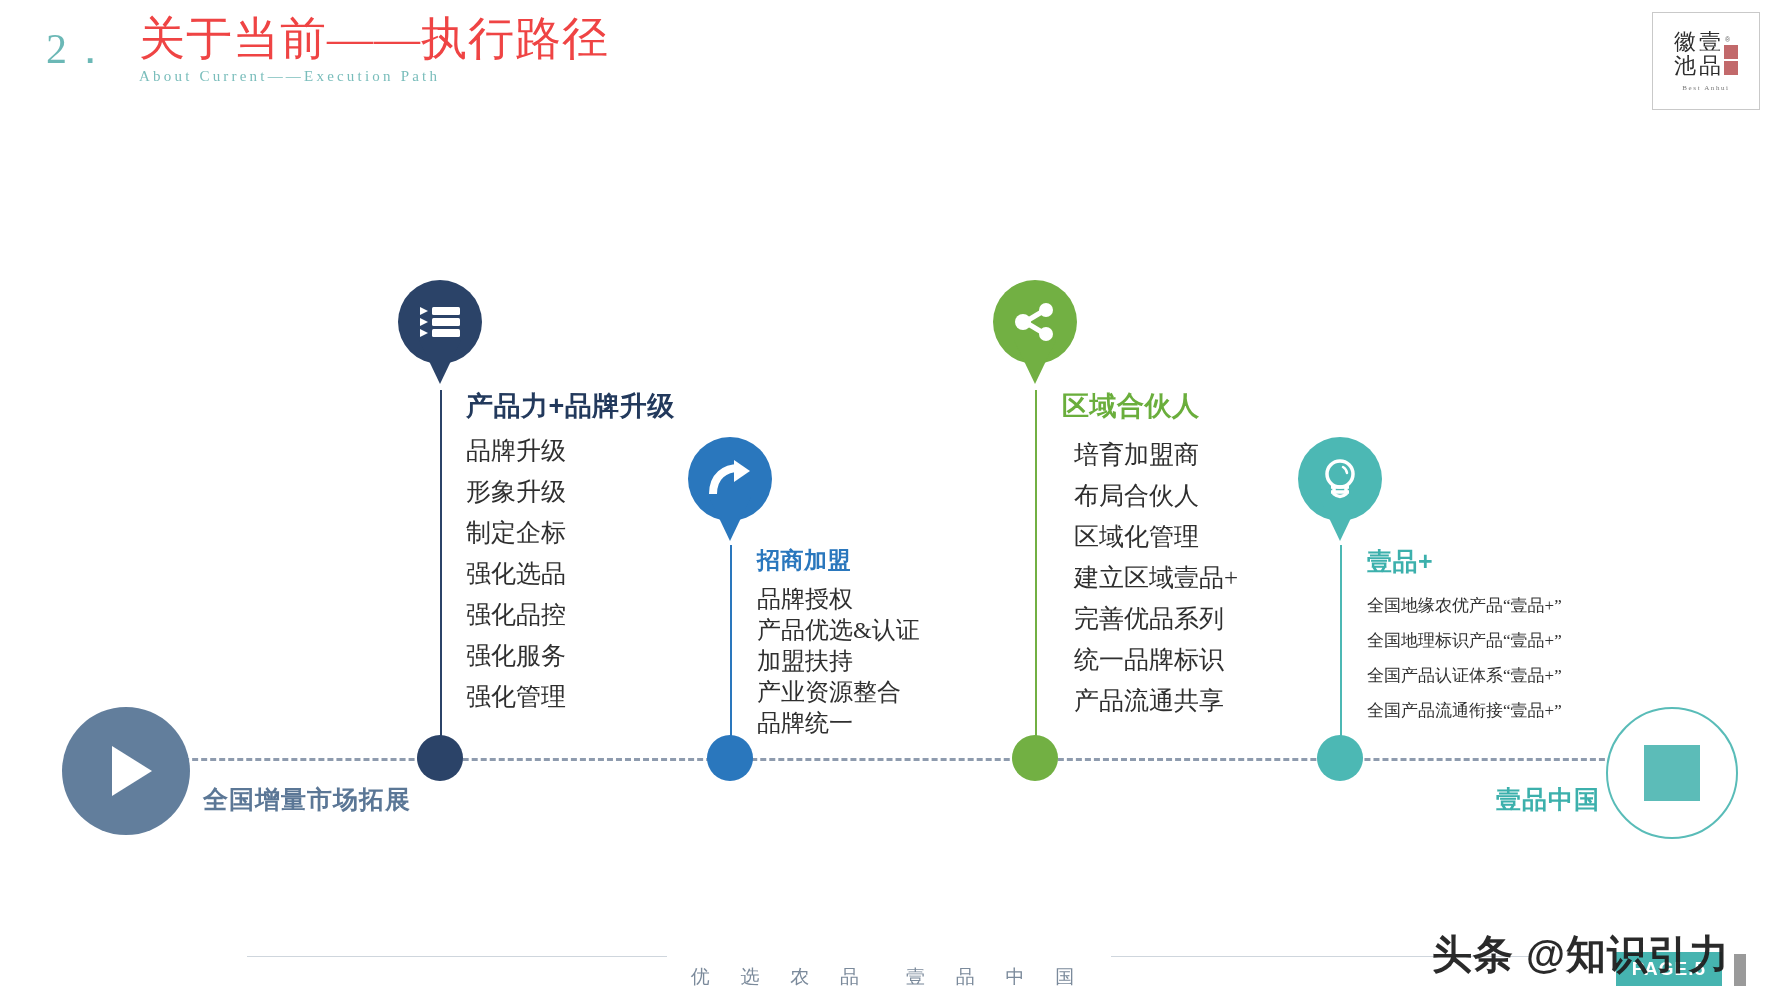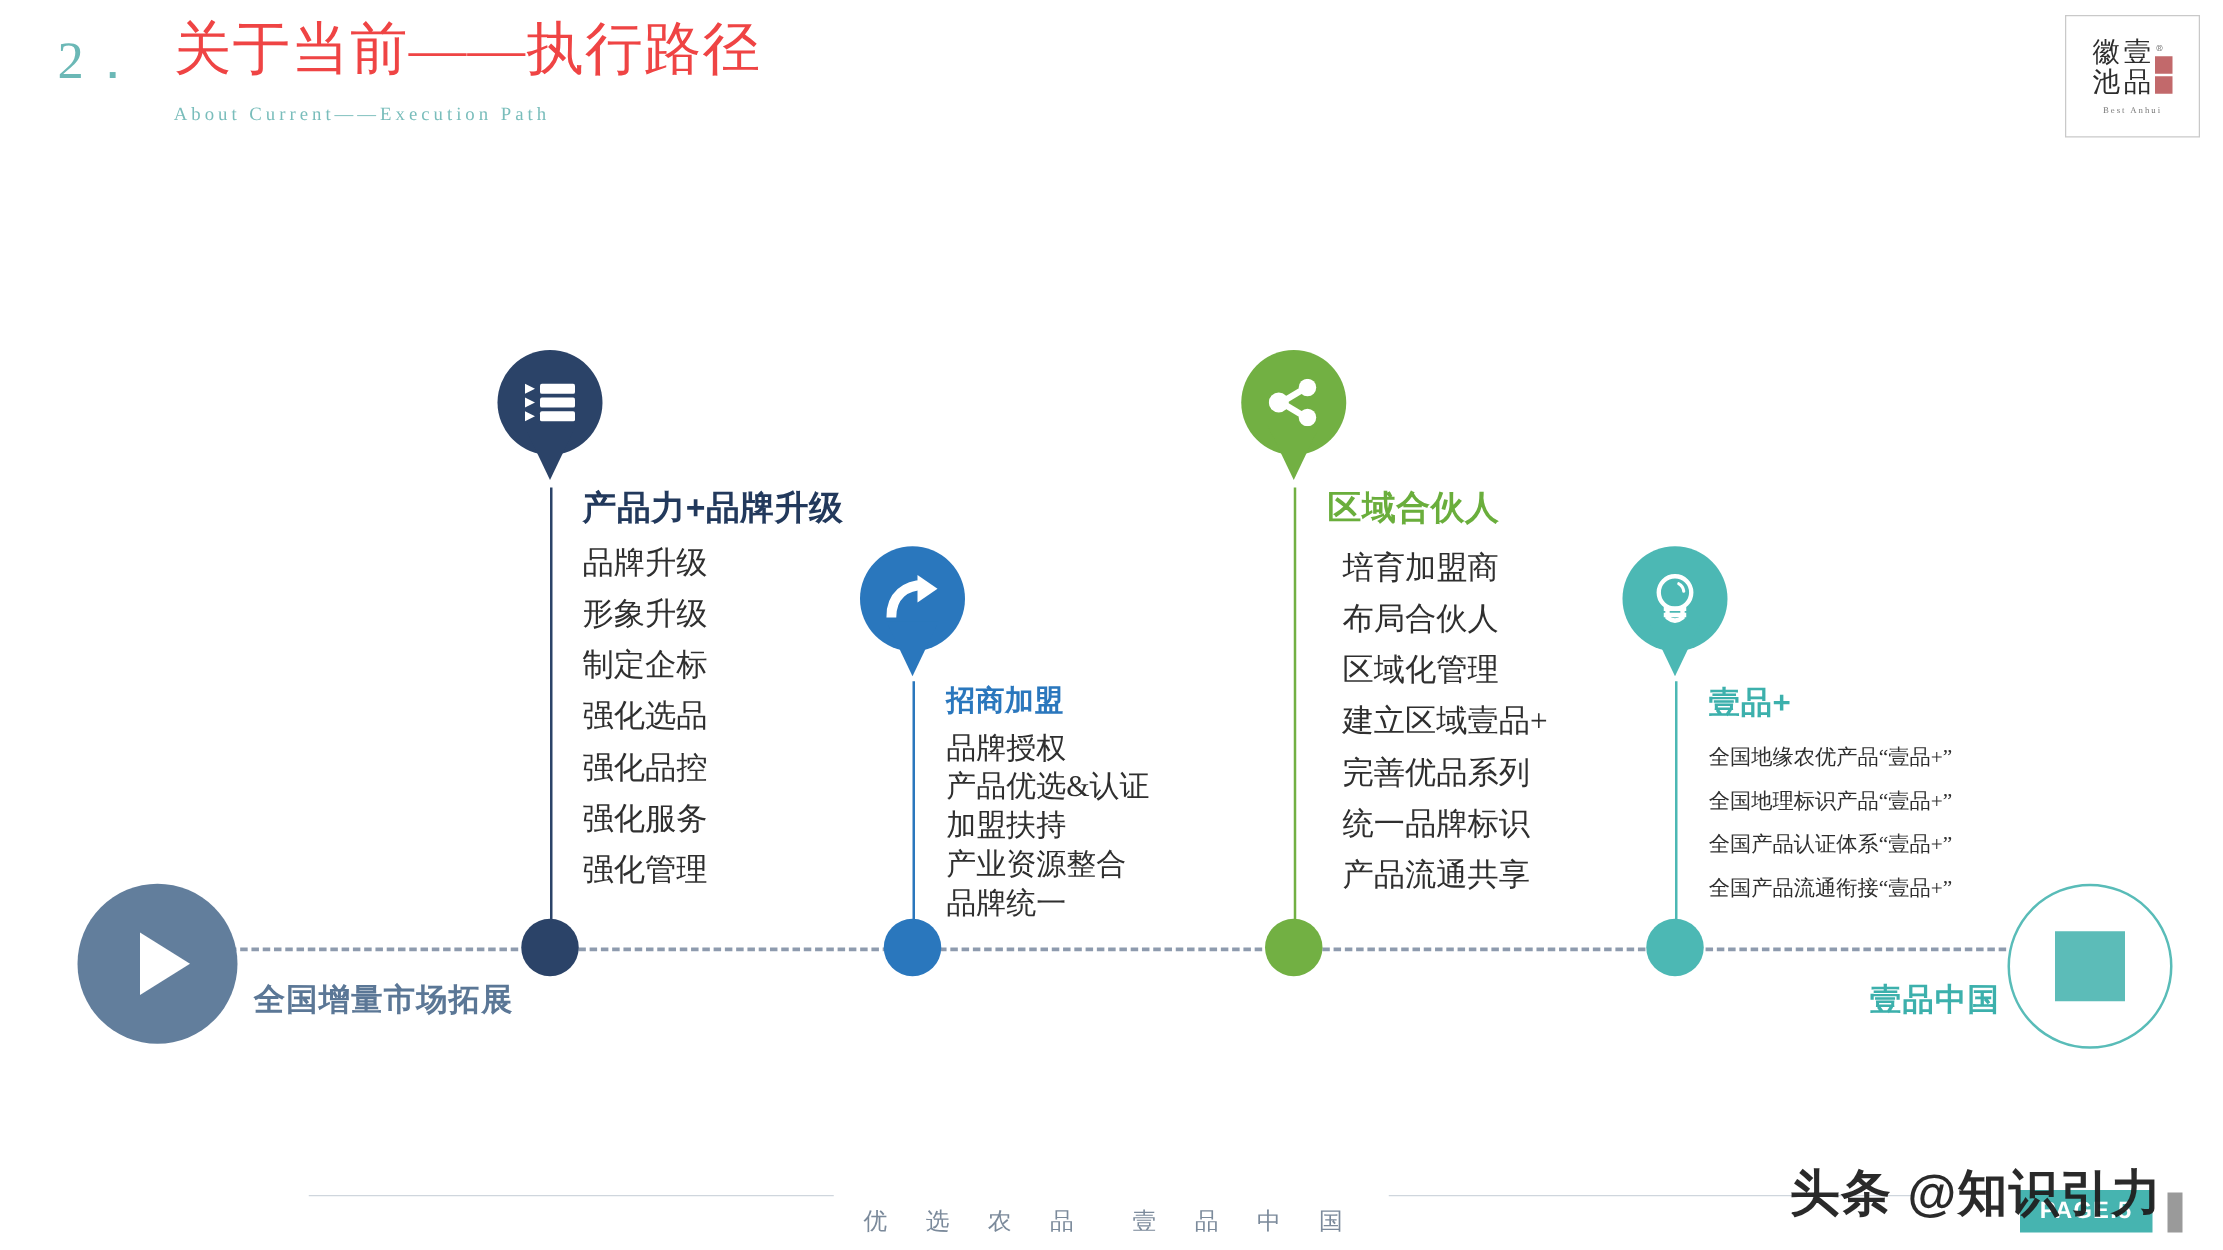--- a/index.html
+++ b/index.html
@@ -18,21 +18,21 @@
     margin-top:14px;
   }
   .hdr-texts{margin-left:26px;}
   .hdr-title{
     font-family:"Liberation Serif","DejaVu Serif",serif;
     font-size:46px;color:#ef4444;line-height:1.08;letter-spacing:1px;
     white-space:nowrap;
   }
   .hdr-sub{
     font-family:"Liberation Serif","DejaVu Serif",serif;
-    font-size:15px;color:#79bdbb;letter-spacing:3.2px;margin-top:20px;
+    font-size:15px;color:#79bdbb;letter-spacing:3.2px;margin-top:4px;
     white-space:nowrap;
   }
 
   
   .logo{
     position:absolute;right:18px;top:12px;width:106px;height:96px;
     border:1px solid #c9c9c9;background:#fff;
     display:flex;flex-direction:column;align-items:center;justify-content:center;
   }
   .logo-glyphs{display:flex;align-items:flex-start;line-height:1;}

